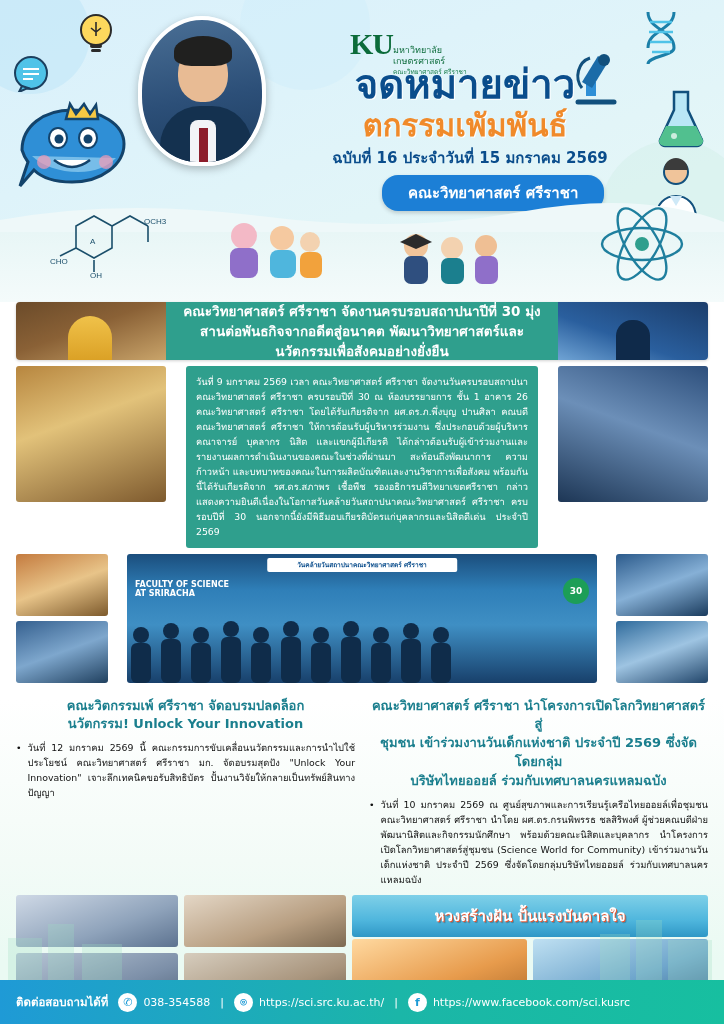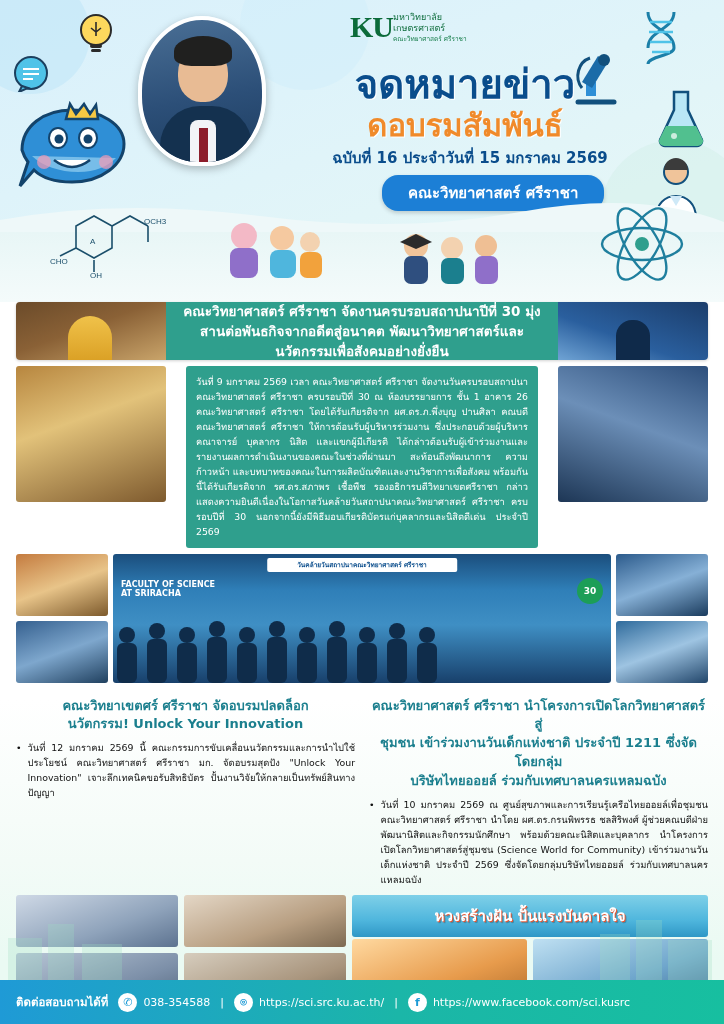--- a/index.html
+++ b/index.html
@@ -37,21 +37,21 @@
   }
   .ku-logo {
     position: absolute; left: 350px; top: 12px;
     display: flex; align-items: center; 
   }
   .ku-mark {
     font-family: "Liberation Serif", serif;
     font-weight: bold; font-size: 30px; color: #0b6b3a; line-height: 1;
     letter-spacing: -1px;
   }
-  .ku-text { font-size: 9px; color: #0b6b3a; line-height: 1.25; }
+  .ku-text { font-size: 9px; color: #0b6b3a; line-height: 1.25; margin-top: 33px; }
   .ku-text .l2 { font-size: 6.5px; color: #107a45; }
 
   .title-main {
     position: absolute; left: 300px; top: 52px; width: 330px;
     text-align: center;
     font-family: "Liberation Sans", sans-serif;
     font-size: 40px; font-weight: bold; color: #0a4d8c;
     text-shadow: 1px 1px 0 #ffffff;
     letter-spacing: 0px;
   }
@@ -162,21 +162,21 @@
   .a1-photo-l, .a1-photo-r { width: 150px; height: 136px; border-radius: 3px; }
   .a1-photo-l { background: linear-gradient(160deg,#b7863f,#e2c27a 40%,#7e5a2e); }
   .a1-photo-r { background: linear-gradient(200deg,#2d4f7c,#6c8fb8 45%,#1d3655); }
   .a1-text {
     flex: 1; background: #2f9f8d; color: #fff;
     font-size: 9.3px; line-height: 1.62; padding: 8px 10px; border-radius: 3px;
     text-align: justify;
   }
 
   
-  .group-row { display: flex; gap: 5px; margin: 6px 16px 0 16px; }
+  .group-row { display: flex; gap: 19px; margin: 6px 16px 0 16px; }
   .gcol { display: flex; flex-direction: column; gap: 5px; width: 92px; }
   .gthumb { height: 62px; border-radius: 3px; }
   .gmain {
     flex: 1; height: 129px; border-radius: 3px; position: relative; overflow: hidden;
     background: linear-gradient(180deg,#1b4e7d 0%, #2f7fb8 28%, #3f8fc4 55%, #18406b 100%);
   }
   .gmain-banner {
     position: absolute; left: 50%; transform: translateX(-50%); top: 4px;
     background: #ffffff; color: #0a4d8c; font-size: 6.5px; font-weight: bold;
     padding: 2px 30px; border-radius: 2px; white-space: nowrap;
@@ -298,21 +298,21 @@
     <div class="ku-logo">
       <span class="ku-mark">KU</span>
       <span class="ku-text">
         <div>มหาวิทยาลัย</div>
         <div>เกษตรศาสตร์</div>
         <div class="l2">คณะวิทยาศาสตร์ ศรีราชา</div>
       </span>
     </div>
 
     <div class="title-main">จดหมายข่าว</div>
-    <div class="title-sub">ดอบรมสัมพันธ์</div>
+    <div class="title-sub">ตกรรมเพัมพันธ์</div>
     <div class="issue-line">ฉบับที่ 16 ประจำวันที่ 15 มกราคม 2569</div>
     <div class="faculty-pill">คณะวิทยาศาสตร์ ศรีราชา</div>
 
     <div class="sci" style="right:34px;top:8px;">
       <svg width="58" height="60" viewBox="0 0 58 60">
         <path d="M16 4c0 18 26 18 26 36M42 4c0 18-26 18-26 36M16 56c0-8 26-8 26-16" stroke="#1b7fa8" stroke-width="3" fill="none"></path>
         <path d="M18 14h22M17 24h24M18 34h22M20 44h18" stroke="#4fc3e8" stroke-width="2.6"></path>
       </svg>
     </div>
     <div class="sci" style="right:96px;top:44px;">
@@ -444,33 +444,33 @@
 
     <div class="gcol">
       <div class="gthumb" style="background:linear-gradient(160deg,#2c5b8c,#86b0d6 50%,#1b3c5e);"></div>
       <div class="gthumb" style="background:linear-gradient(160deg,#2f6b9c,#9ec4e2 50%,#22466b);"></div>
     </div>
   </div>
 
   <div class="two-col">
     <div class="col">
       <div class="col-head">
-        <div>คณะวิทยาเขตศร์ ศรีราชา จัดอบรมปลดล็อก</div>
+        <div>คณะวิตกรรมเพ์ ศรีราชา จัดอบรมปลดล็อก</div>
         <div>นวัตกรรม! Unlock Your Innovation</div>
       </div>
       <div class="bullet">
         <span class="dot">•</span>
         <span>วันที่ 12 มกราคม 2569 นี้ คณะกรรมการขับเคลื่อนนวัตกรรมและการนำไปใช้ประโยชน์ คณะวิทยาศาสตร์ ศรีราชา มก. จัดอบรมสุดปัง "Unlock Your Innovation" เจาะลึกเทคนิคขอรับสิทธิบัตร ปั้นงานวิจัยให้กลายเป็นทรัพย์สินทางปัญญา</span>
       </div>
     </div>
 
     <div class="col">
       <div class="col-head right">
         <div>คณะวิทยาศาสตร์ ศรีราชา นำโครงการเปิดโลกวิทยาศาสตร์สู่</div>
-        <div>ชุมชน เข้าร่วมงานวันเด็กแห่งชาติ ประจำปี 1211 ซึ่งจัดโดยกลุ่ม</div>
+        <div>ชุมชน เข้าร่วมงานวันเด็กแห่งชาติ ประจำปี 2569 ซึ่งจัดโดยกลุ่ม</div>
         <div>บริษัทไทยออยล์ ร่วมกับเทศบาลนครแหลมฉบัง</div>
       </div>
       <div class="bullet">
         <span class="dot">•</span>
         <span>วันที่ 10 มกราคม 2569 ณ ศูนย์สุขภาพและการเรียนรู้เครือไทยออยล์เพื่อชุมชน คณะวิทยาศาสตร์ ศรีราชา นำโดย ผศ.ดร.กรนพิพรรธ ชลสิริพงศ์ ผู้ช่วยคณบดีฝ่ายพัฒนานิสิตและกิจกรรมนักศึกษา พร้อมด้วยคณะนิสิตและบุคลากร นำโครงการเปิดโลกวิทยาศาสตร์สู่ชุมชน (Science World for Community) เข้าร่วมงานวันเด็กแห่งชาติ ประจำปี 2569 ซึ่งจัดโดยกลุ่มบริษัทไทยออยล์ ร่วมกับเทศบาลนครแหลมฉบัง</span>
       </div>
     </div>
   </div>
 
   <div class="bot-row">

